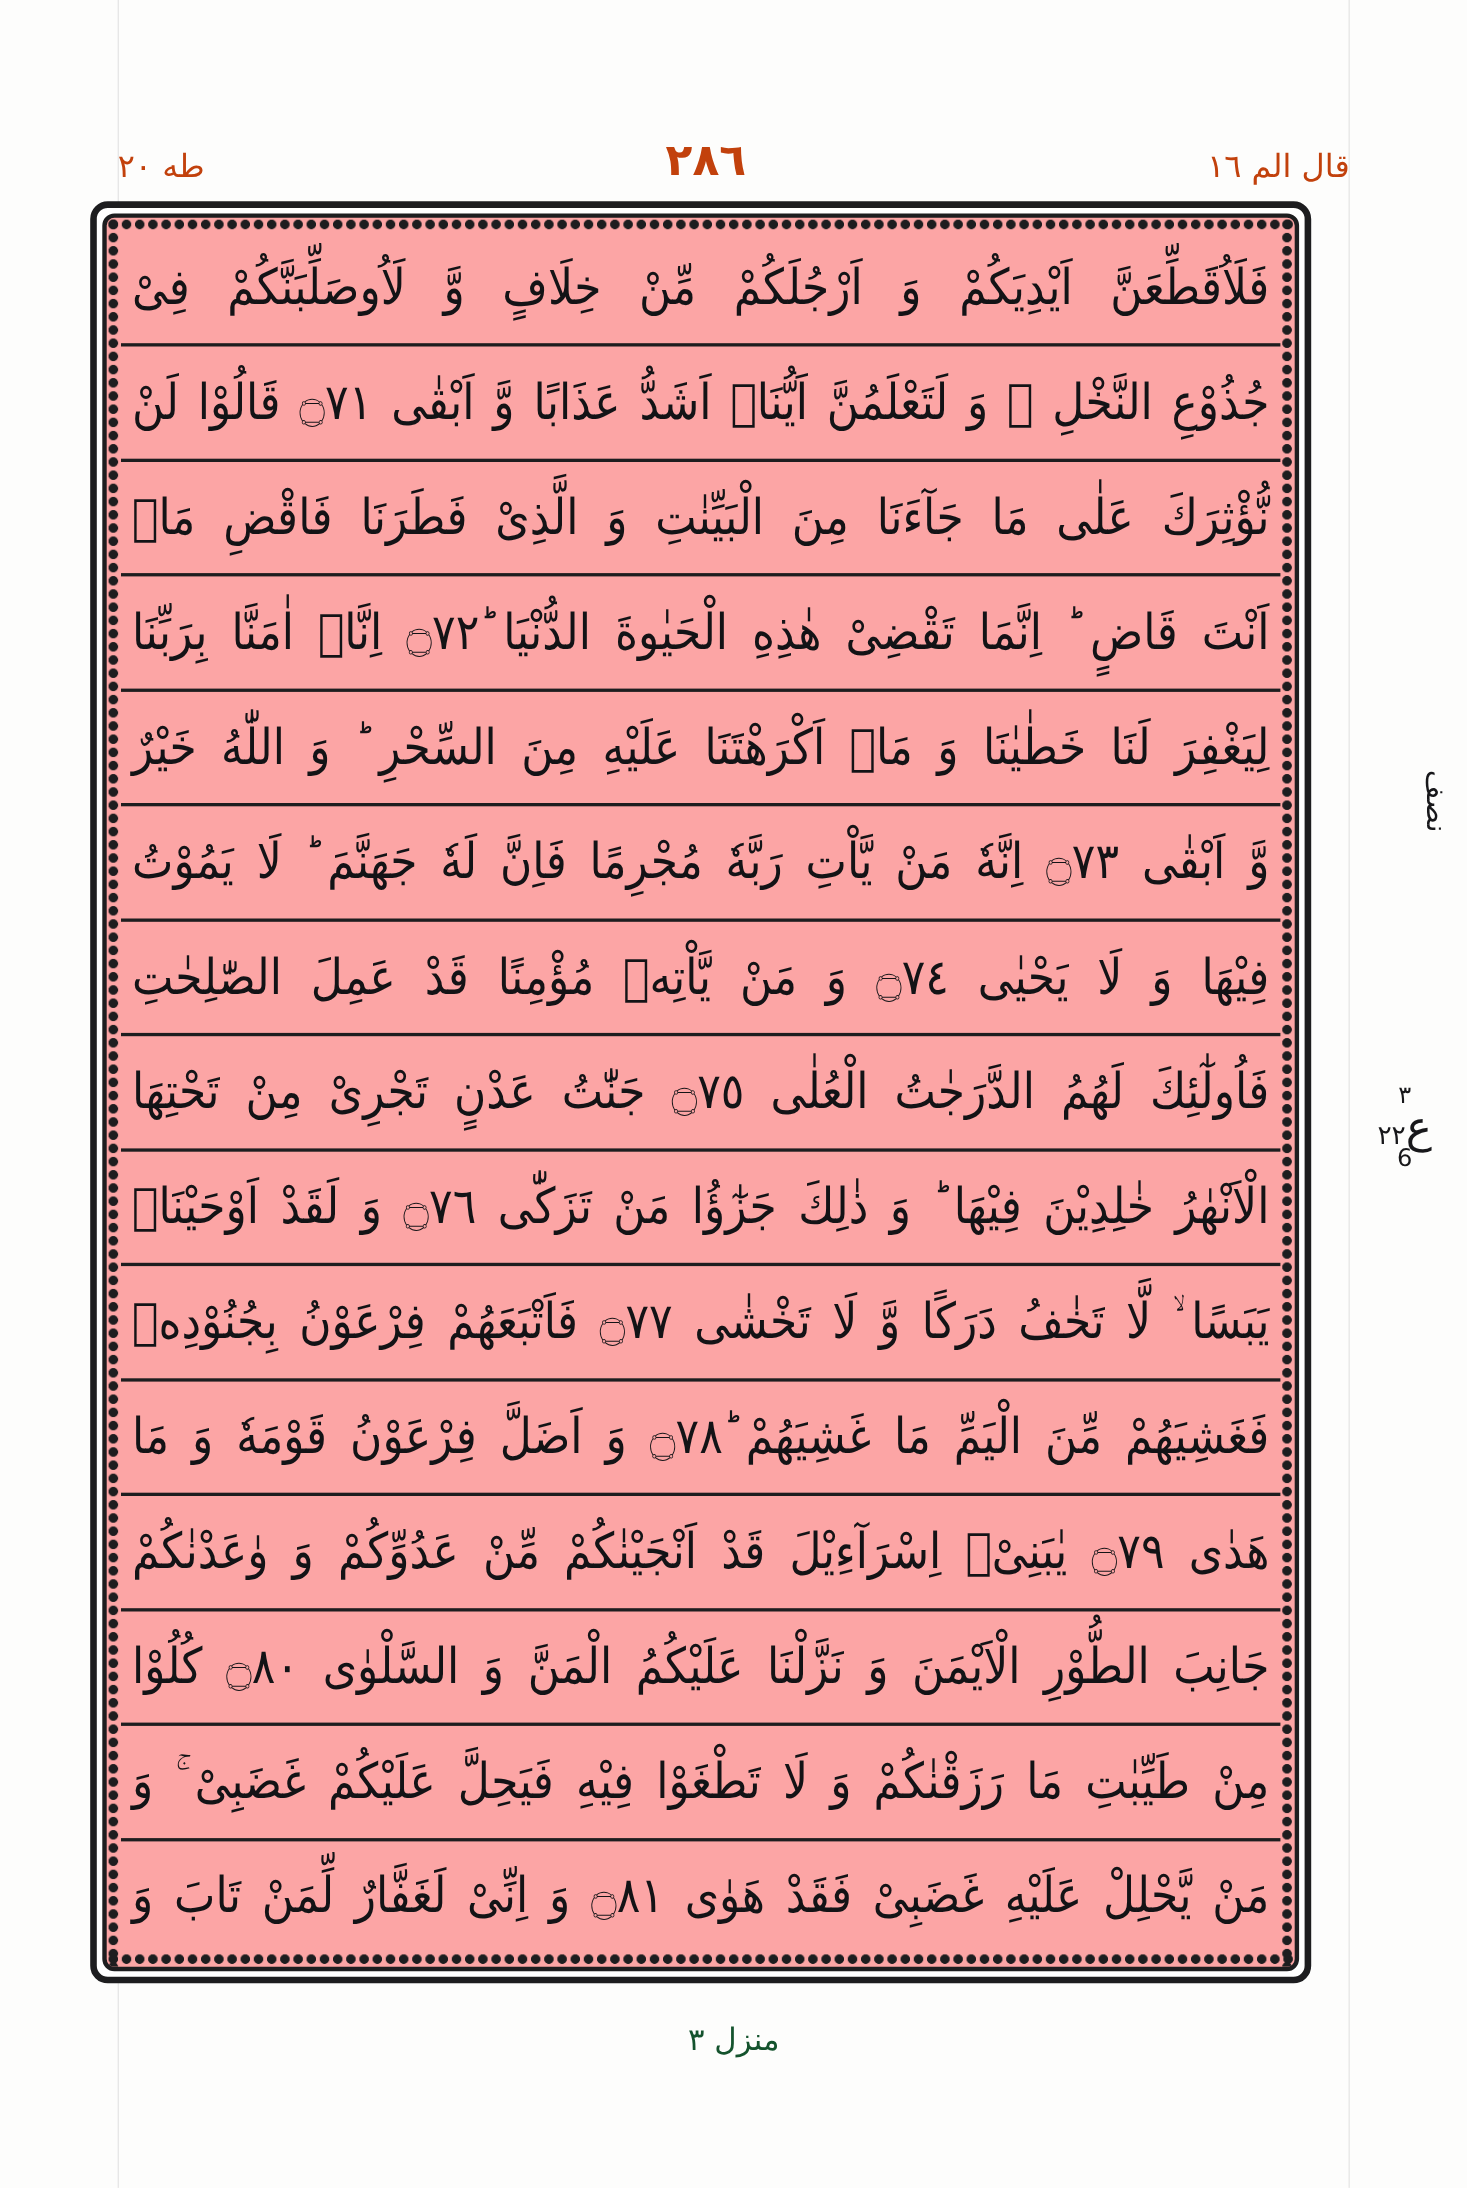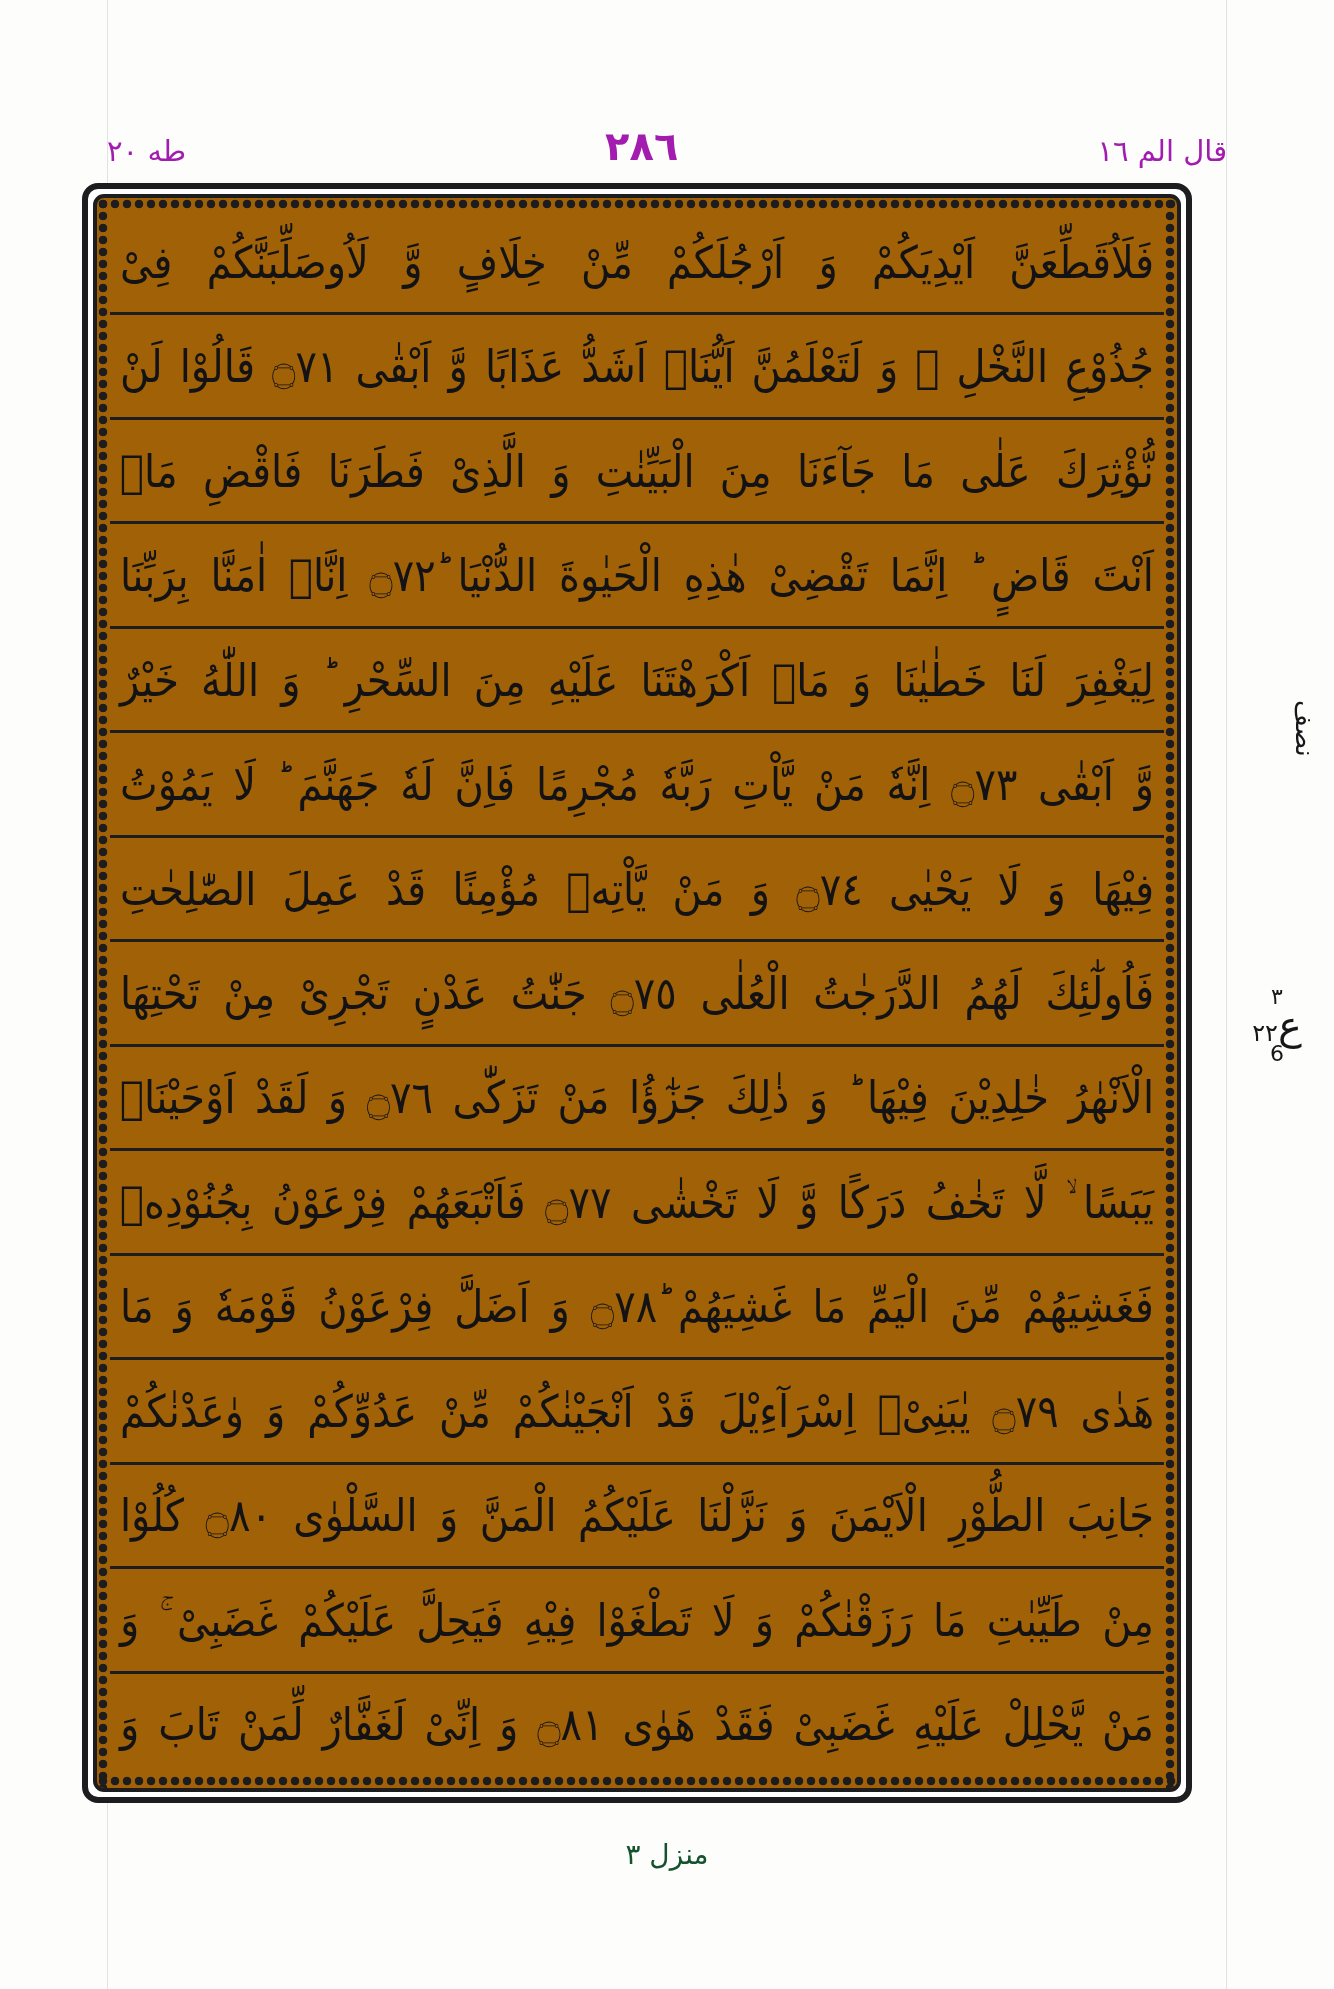--- a/index.html
+++ b/index.html
@@ -42,21 +42,21 @@
     height: 70px;
     display: flex;
     align-items: flex-end;
     justify-content: space-between;
     direction: rtl;
   }
   .header-cell {
     font-family: "DejaVu Sans", "Liberation Sans", sans-serif;
     font-size: 27px;
     line-height: 1;
-    color: #a21caf;
+    color: #c2410c;
     white-space: nowrap;
   }
   .header-juz   { font-size: 29px; }
   .header-page  { font-size: 40px; letter-spacing: 2px; font-weight: 700; }
   .header-surah { font-size: 29px; }
 
   
   .textblock {
     position: absolute;
     top: 183px;
@@ -69,21 +69,21 @@
     background: #ffffff;
     padding: 5px;
   }
   .textblock-inner {
     position: relative;
     box-sizing: border-box;
     width: 100%;
     height: 100%;
     border: 4px solid #1d1d1f;
     border-radius: 11px;
-    background: #a16207;
+    background: #fca5a5;
     overflow: hidden;
   }
   
   .scallop {
     position: absolute;
     pointer-events: none;
     background-repeat: repeat;
   }
   .scallop-top, .scallop-bottom {
     left: 0; right: 0; height: 13px;

